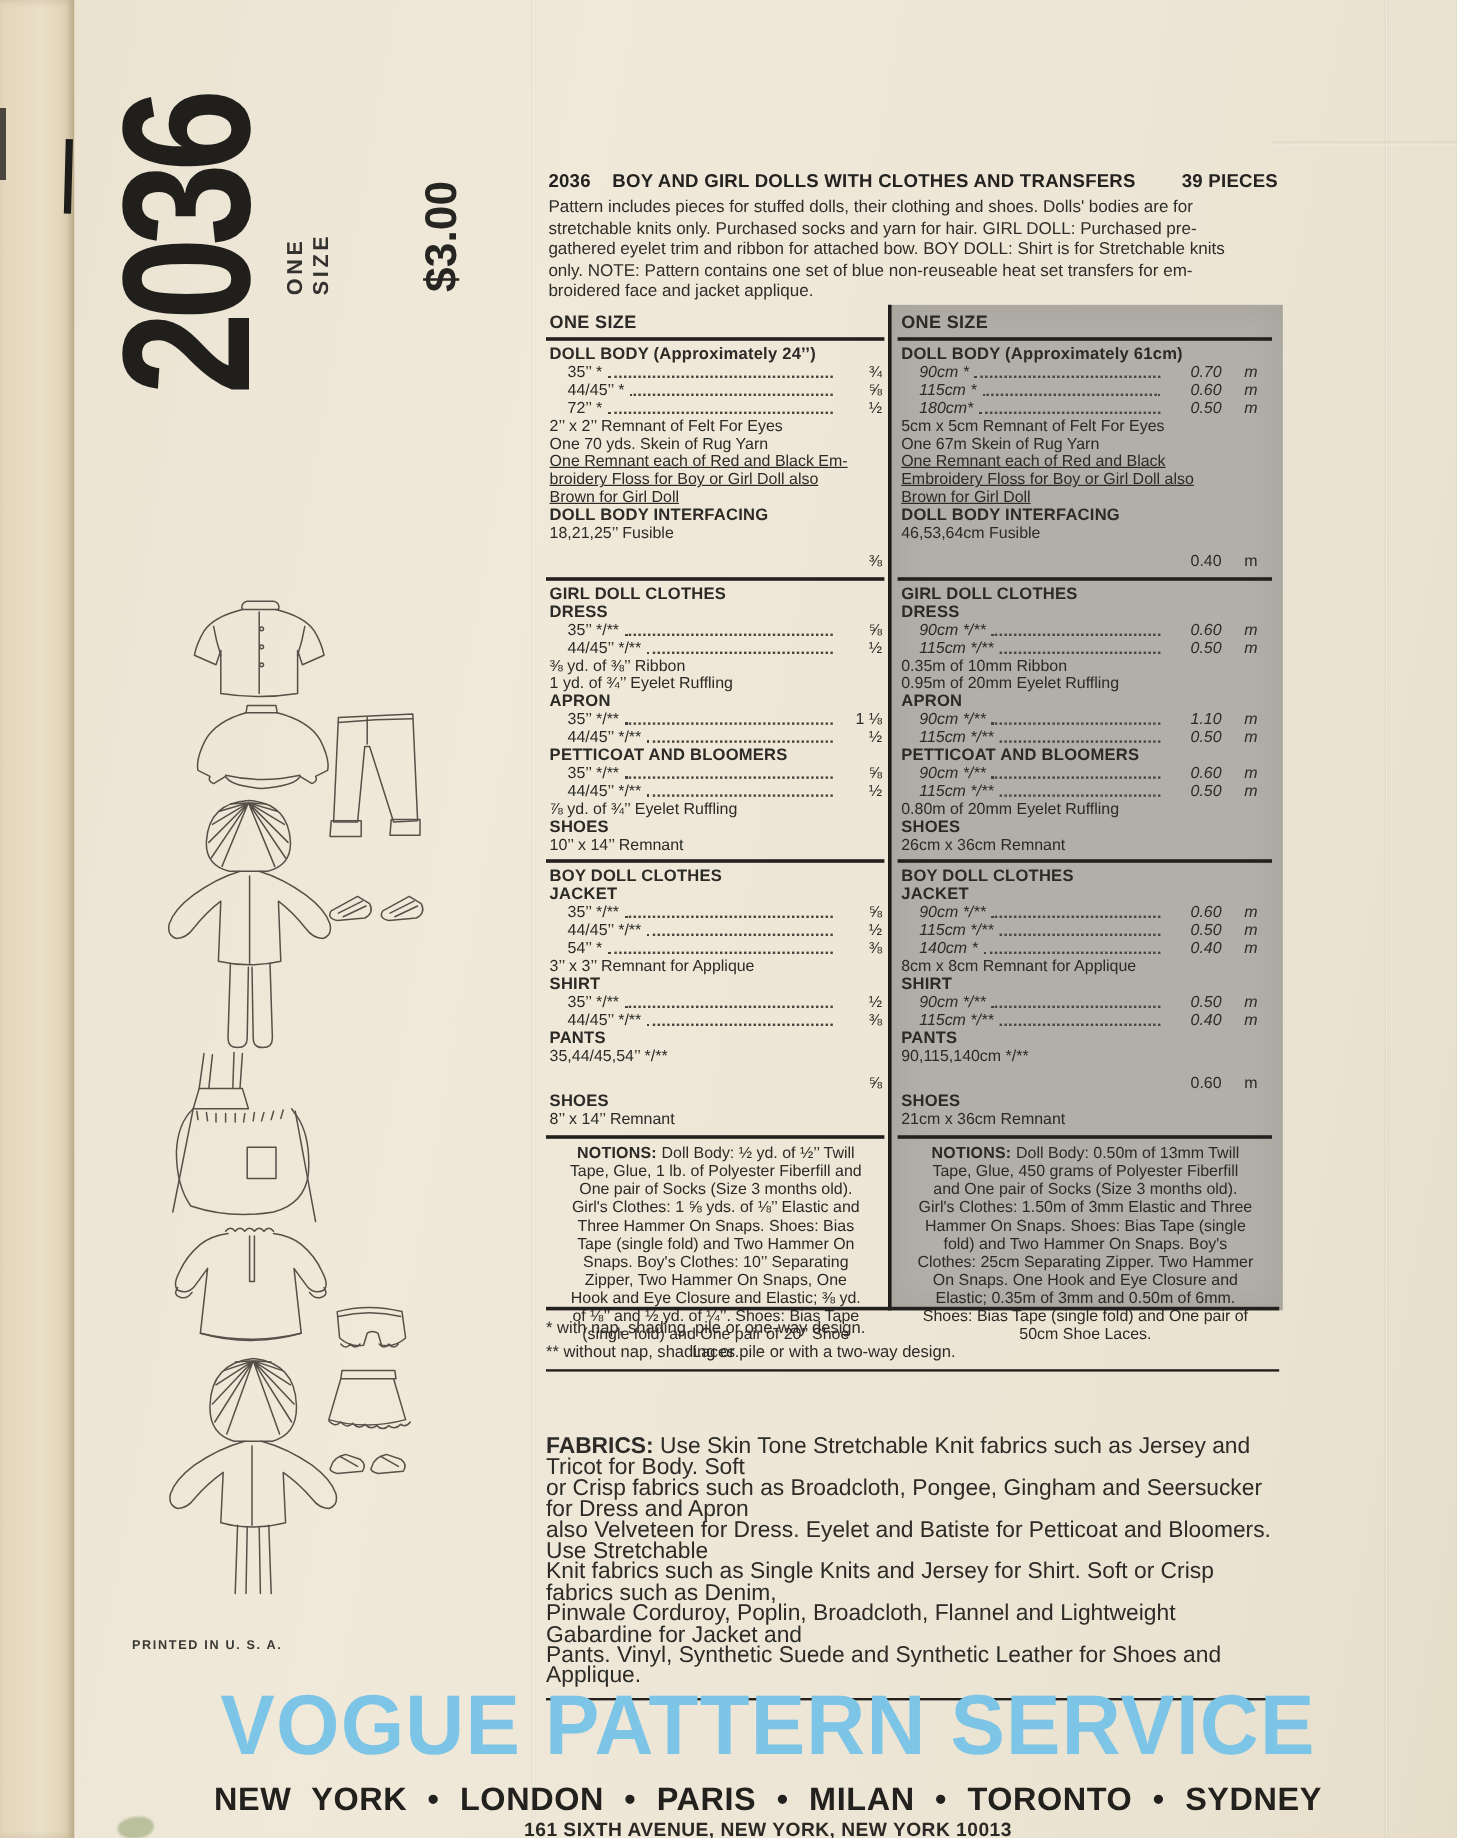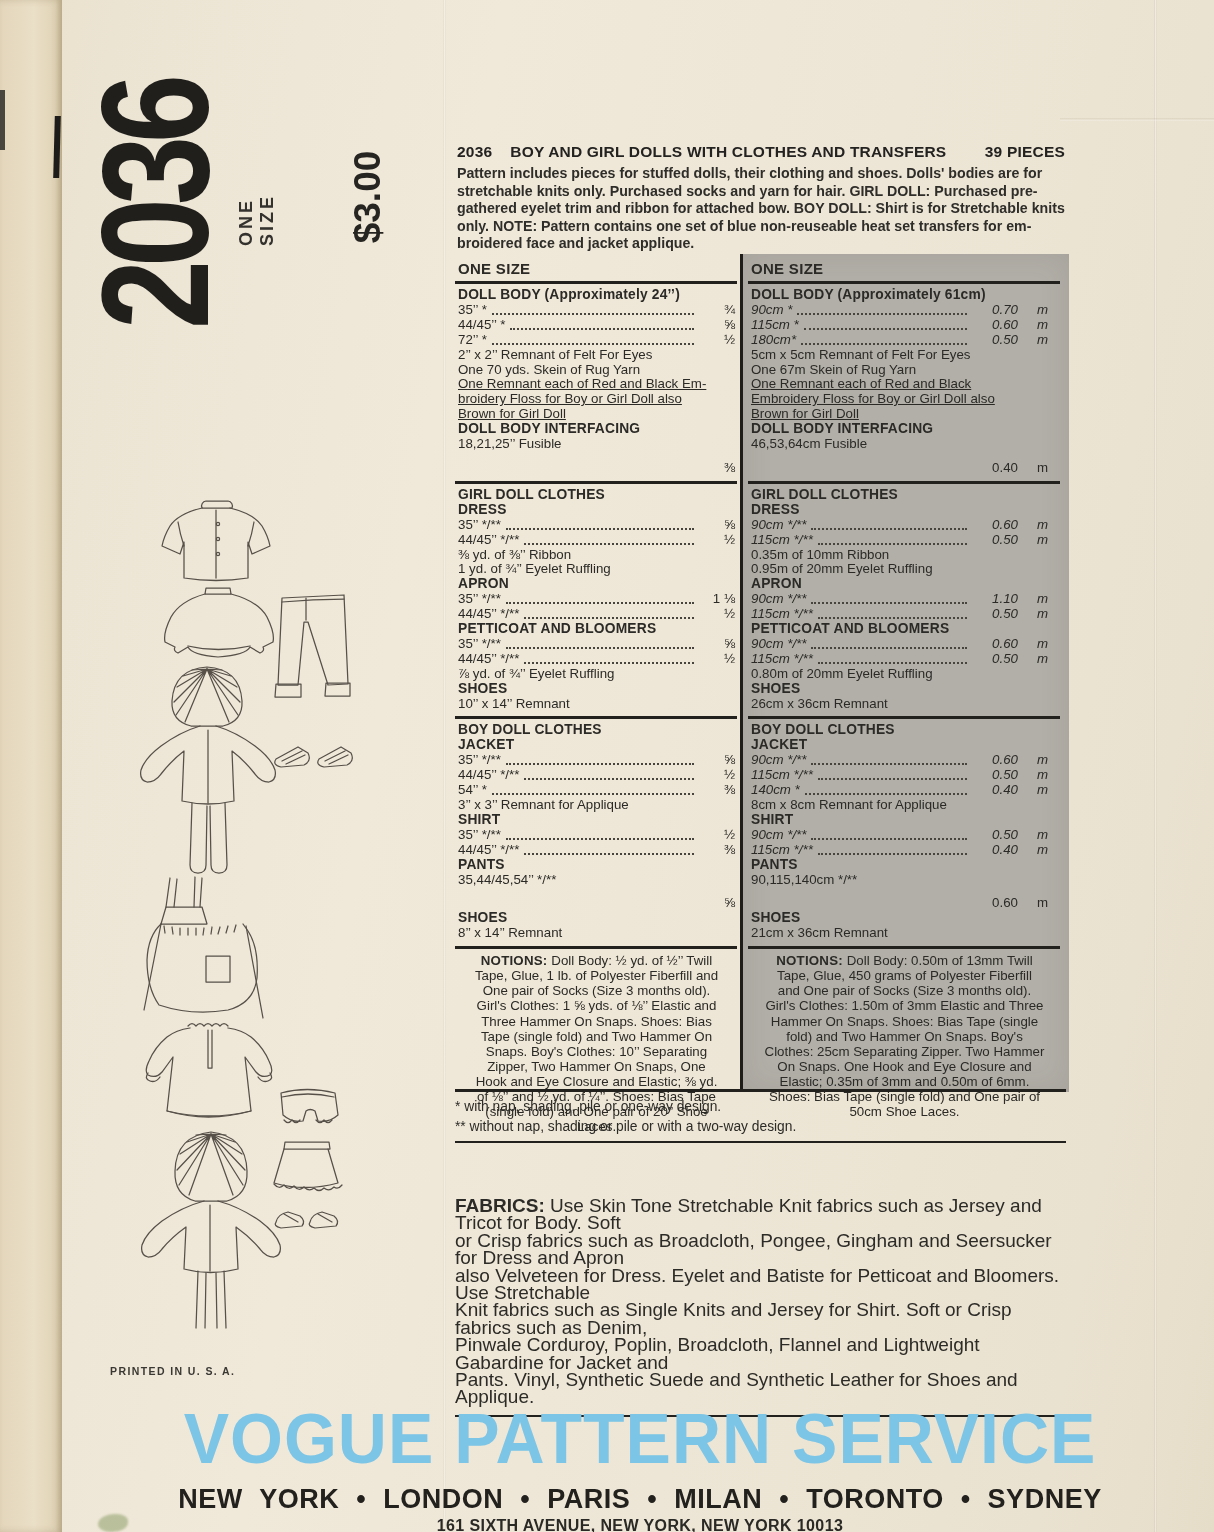--- a/index.html
+++ b/index.html
@@ -24,36 +24,36 @@
   .sideSize{position:absolute;left:207px;top:184px;width:100px;height:24px;display:flex;align-items:center;justify-content:center;
     transform:rotate(-90deg);transform-origin:center;font-size:18px;letter-spacing:3px;color:#34322e;font-weight:bold;}
   .sidePrice{position:absolute;left:312px;top:176px;width:112px;height:42px;display:flex;align-items:center;justify-content:center;
     transform:rotate(-90deg);transform-origin:center;font-size:37px;font-weight:bold;color:#262521;}
 
   
   .hdr{position:absolute;left:457px;top:143px;width:608px;}
   .hdr .t{display:flex;font-weight:bold;font-size:15.5px;letter-spacing:.2px;color:#232220;}
   .hdr .t .num{margin-right:18px;}
   .hdr .t .ttl{flex:1;}
-  .hdr .desc{margin-top:4px;font-size:14.2px;line-height:17.6px;white-space:pre-line;color:#2e2d29;font-weight:bold;}
+  .hdr .desc{margin-top:4px;font-size:14.2px;line-height:17.6px;white-space:pre-line;color:#2e2d29;}
 
   
   .panel{position:absolute;left:740px;top:254px;width:326px;height:838px;background:#b2afa8;
     border-left:3px solid #1f1d1a;box-shadow:inset 0 0 30px rgba(70,65,55,.12);}
   .ruleBottom{position:absolute;left:455px;top:1089px;width:611px;height:3px;background:#23211d;}
   .colL{position:absolute;left:455px;top:254px;width:282px;}
   .colR{position:absolute;left:748px;top:254px;width:312px;}
   .sizehdr{font-weight:bold;font-size:15px;letter-spacing:.3px;padding:6px 0 4px 3px;border-bottom:3px solid #23211e;}
   .sec{border-bottom:3px solid #23211e;padding:4px 2px 5px 3px;}
   .sec:last-child{border-bottom:none;}
   .rh{font-weight:bold;font-size:13.8px;line-height:14.9px;letter-spacing:.2px;}
   .rp{font-size:13.3px;line-height:14.9px;}
   .rj{font-size:13.3px;line-height:14.9px;white-space:pre-line;text-decoration:underline;}
   .ry{display:flex;align-items:flex-end;font-size:13.3px;line-height:14.9px;}
-  .ry .lab{white-space:nowrap;}
+  .ry .lab{white-space:nowrap;margin-left:15px;}
   .ry .lead{flex:1;border-bottom:2px dotted #47443d;margin:0 5px 3px 5px;min-width:8px;}
   .ry .val{text-align:right;white-space:nowrap;}
   .colL .ry .val{width:36px;}
   .colR .ry{padding-right:10px;font-style:italic;}
   .colR .ry .val{width:46px;}
   .unit{width:30px;text-align:right;}
   .rv{display:flex;justify-content:flex-end;font-size:13.3px;line-height:14.9px;margin-top:9px;}
   .colR .rv{padding-right:10px;}
   .notions{font-size:13.3px;line-height:15.1px;white-space:pre-line;text-align:center;}
   .notions b{letter-spacing:.2px;}

